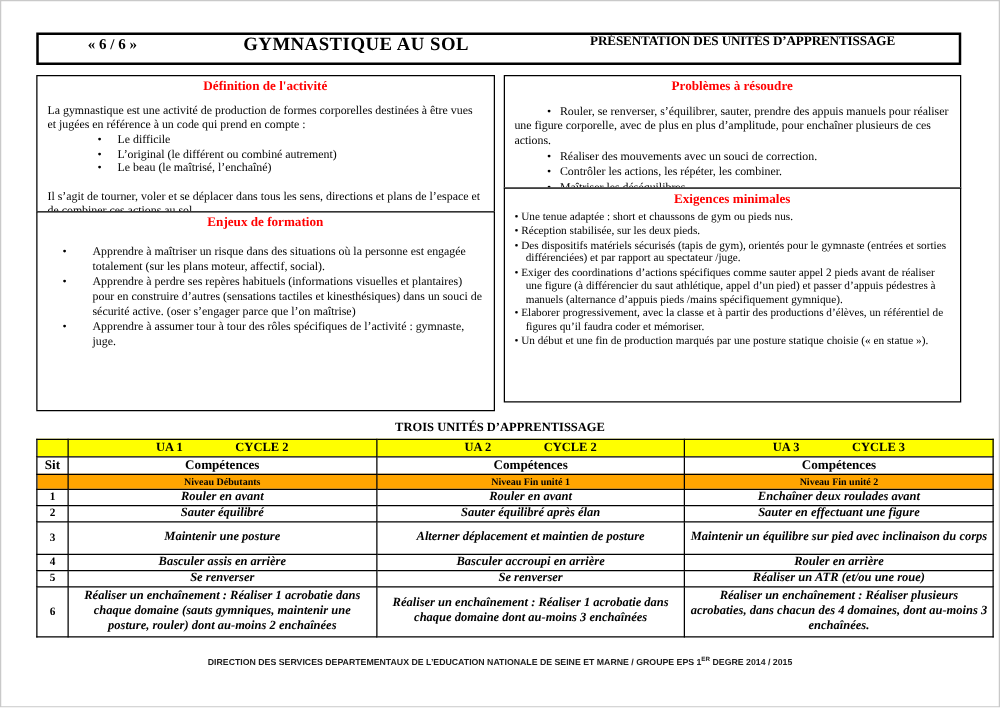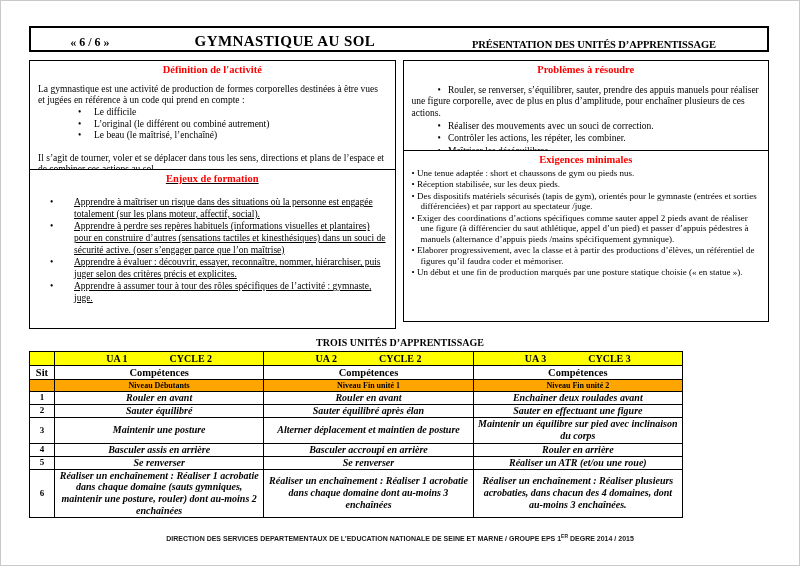--- a/index.html
+++ b/index.html
@@ -12,21 +12,21 @@
     font-family: "Liberation Serif", "DejaVu Serif", serif;
     color: #000;
     overflow: hidden;
   }
   
   .header-box {
     margin: 25px 30px 0 28px;
     height: 26px;
     border: 2px solid #000;
     display: flex;
-    align-items: flex-end;
+    align-items: flex-start;
   }
   .header-box .hseg { text-align: center; }
   .hseg.num { flex: 0 0 16%; font-weight: bold; font-size: 12px; }
   .hseg.title { flex: 0 0 37%; font-weight: bold; font-size: 15px; letter-spacing: .4px; }
   .hseg.subtitle { flex: 1 1 auto; font-weight: bold; font-size: 10.5px; letter-spacing: -0.1px; }
 
   
   .content-grid {
     margin: 8px 30px 0 28px;
     display: flex;
@@ -43,21 +43,21 @@
   }
   .box + .box { margin-top: -1.5px; }
   .box h3 {
     color: #ff0000;
     font-weight: bold;
     font-size: 10.5px;
     text-align: center;
     margin: 1px 0 2px 0;
   }
   .box.def   { height: 110px; }
-  .box.enjeux{ height: 160px; text-decoration: underline; }
+  .box.enjeux{ height: 160px; }
   .box.prob  { height: 91px; }
   .box.exig  { height: 172px; }
 
   .def .intro { margin-top: 7px; }
   .def ul { list-style: none; margin: 0; }
   .def li { margin-left: 40px; padding-left: 16px; text-indent: -16px; }
   .def li::before { content: "\2022"; display: inline-block; width: 16px; text-indent: 0; }
   .def .outro { margin-top: 11px; }
 
   .enjeux ul { list-style: none; margin-top: 12px; }
@@ -75,21 +75,21 @@
 
   
   .table-title {
     margin-top: 8px;
     text-align: center;
     font-weight: bold;
     font-size: 10px;
   }
   table.ua-table {
     margin: 3px 30px 0 28px;
-    width: 654px;
+    width: 766px;
     border-collapse: collapse;
     table-layout: fixed;
   }
   .ua-table td {
     border: 1px solid #000;
     text-align: center;
     vertical-align: middle;
     padding: 0 4px;
   }
   .ua-table col.c-sit { width: 25px; }
@@ -137,21 +137,20 @@
           <li>Le beau (le maîtrisé, l’enchaîné)</li>
         </ul>
         <p class="outro">Il s’agit de tourner, voler et se déplacer dans tous les sens, directions et plans de l’espace et de combiner ces actions au sol.</p>
       </section>
 
       <section class="box enjeux">
         <h3>Enjeux de formation</h3>
         <ul>
           <li>Apprendre à maîtriser un risque dans des situations où la personne est engagée totalement (sur les plans moteur, affectif, social).</li>
           <li>Apprendre à perdre ses repères habituels (informations visuelles et plantaires) pour en construire d’autres (sensations tactiles et kinesthésiques) dans un souci de sécurité active. (oser s’engager parce que l’on maîtrise)</li>
-          <li>Apprendre à évaluer : découvrir, essayer, reconnaître, nommer, hiérarchiser, puis juger selon des critères précis et explicites.</li>
           <li>Apprendre à assumer tour à tour des rôles spécifiques de l’activité : gymnaste, juge.</li>
         </ul>
       </section>
     </div>
 
     <div class="col">
       <section class="box prob">
         <h3>Problèmes à résoudre</h3>
         <div class="plist">
           <p>Rouler, se renverser, s’équilibrer, sauter, prendre des appuis manuels pour réaliser une figure corporelle, avec de plus en plus d’amplitude, pour enchaîner plusieurs de ces actions.</p>

